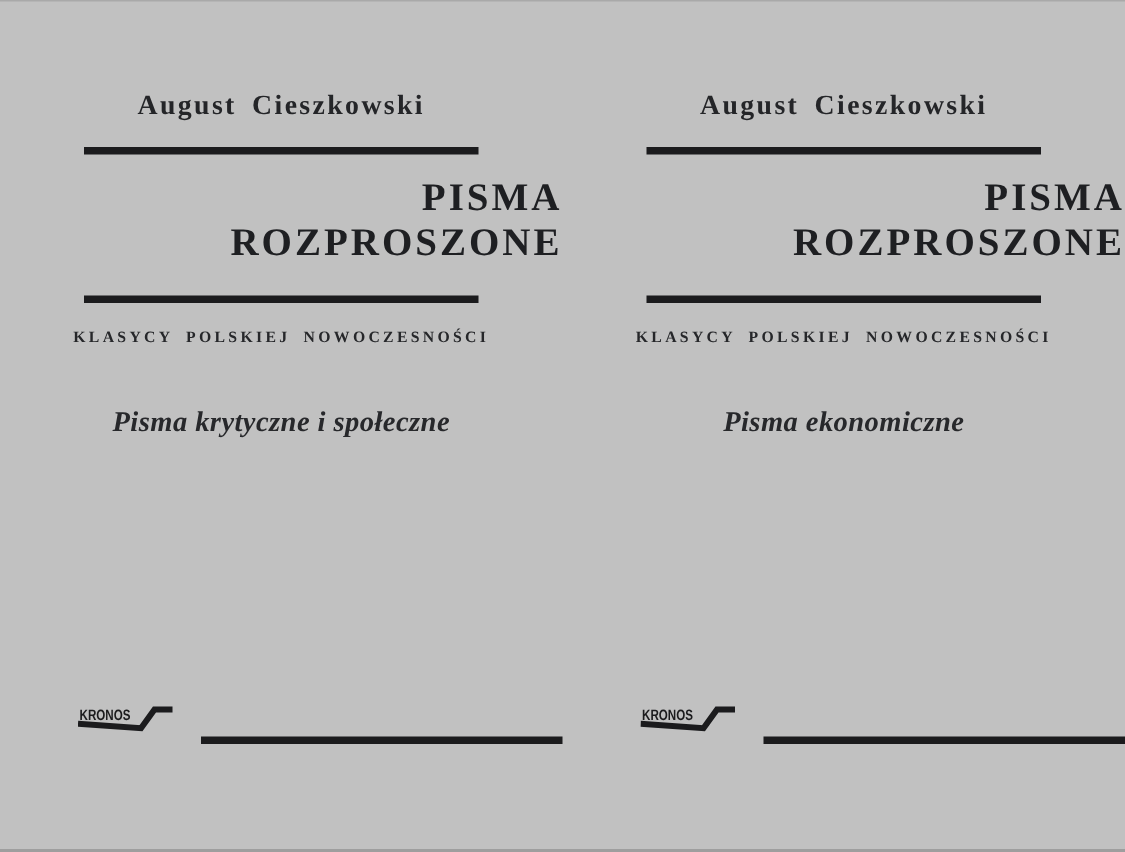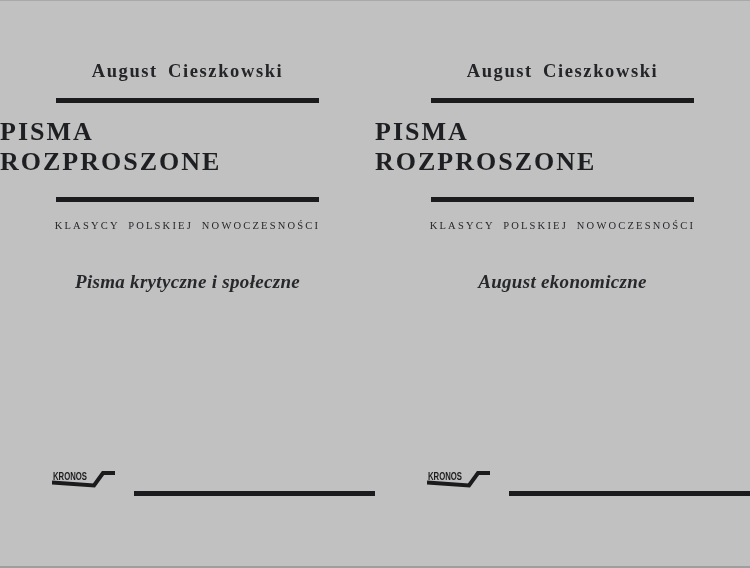--- a/index.html
+++ b/index.html
@@ -20,26 +20,26 @@
     letter-spacing:1.6px; word-spacing:4px; color:#242528;
   }
   .rule {
     position:absolute; left:56px; width:263px; height:4.5px;
     background:#1b1b1d;
   }
   .rule-top    { top:98px; }
   .rule-bottom { top:197px; }
   .title {
     position:absolute; top:117px; left:0; right:0;
-    text-align:left; font-weight:bold; font-size:26px;
+    text-align:right; font-weight:bold; font-size:26px;
     line-height:30px; letter-spacing:2px; color:#1e1f22;
   }
   .series {
     position:absolute; top:220px; left:0; right:0;
-    text-align:center; font-weight:normal; font-size:10.5px;
+    text-align:center; font-weight:bold; font-size:10.5px;
     letter-spacing:2.2px; word-spacing:4px; color:#26272a;
   }
   .subtitle {
     position:absolute; top:270px; left:0; right:0;
     text-align:center; font-style:italic; font-weight:bold; font-size:19px;
     line-height:23px; letter-spacing:0.3px; color:#27282b;
   }
   .footer-rule {
     position:absolute; top:491px; left:134px; right:0; height:4.5px;
     background:#1b1b1d;
@@ -80,21 +80,21 @@
   <div class="cover cover-right">
     <div class="author">August Cieszkowski</div>
     <div class="rule rule-top"></div>
     <div class="title">
       <div>PISMA</div>
       <div>ROZPROSZONE</div>
     </div>
     <div class="rule rule-bottom"></div>
     <div class="series">KLASYCY POLSKIEJ NOWOCZESNOŚCI</div>
     <div class="subtitle">
-      <div>August ekonomiczne</div>
+      <div>Pisma ekonomiczne</div>
       <div></div>
     </div>
     <div class="kronos-logo">
       <svg viewBox="0 0 70 28">
         <path d="M0,16.5 L42,19.5 L51,7 L63,7" fill="none" stroke="#1b1b1d" stroke-width="4" stroke-linejoin="miter"></path>
         <text class="kronos-text" x="1" y="14" font-size="10" textLength="34" lengthAdjust="spacingAndGlyphs">KRONOS</text>
       </svg>
     </div>
     <div class="footer-rule"></div>
   </div>

